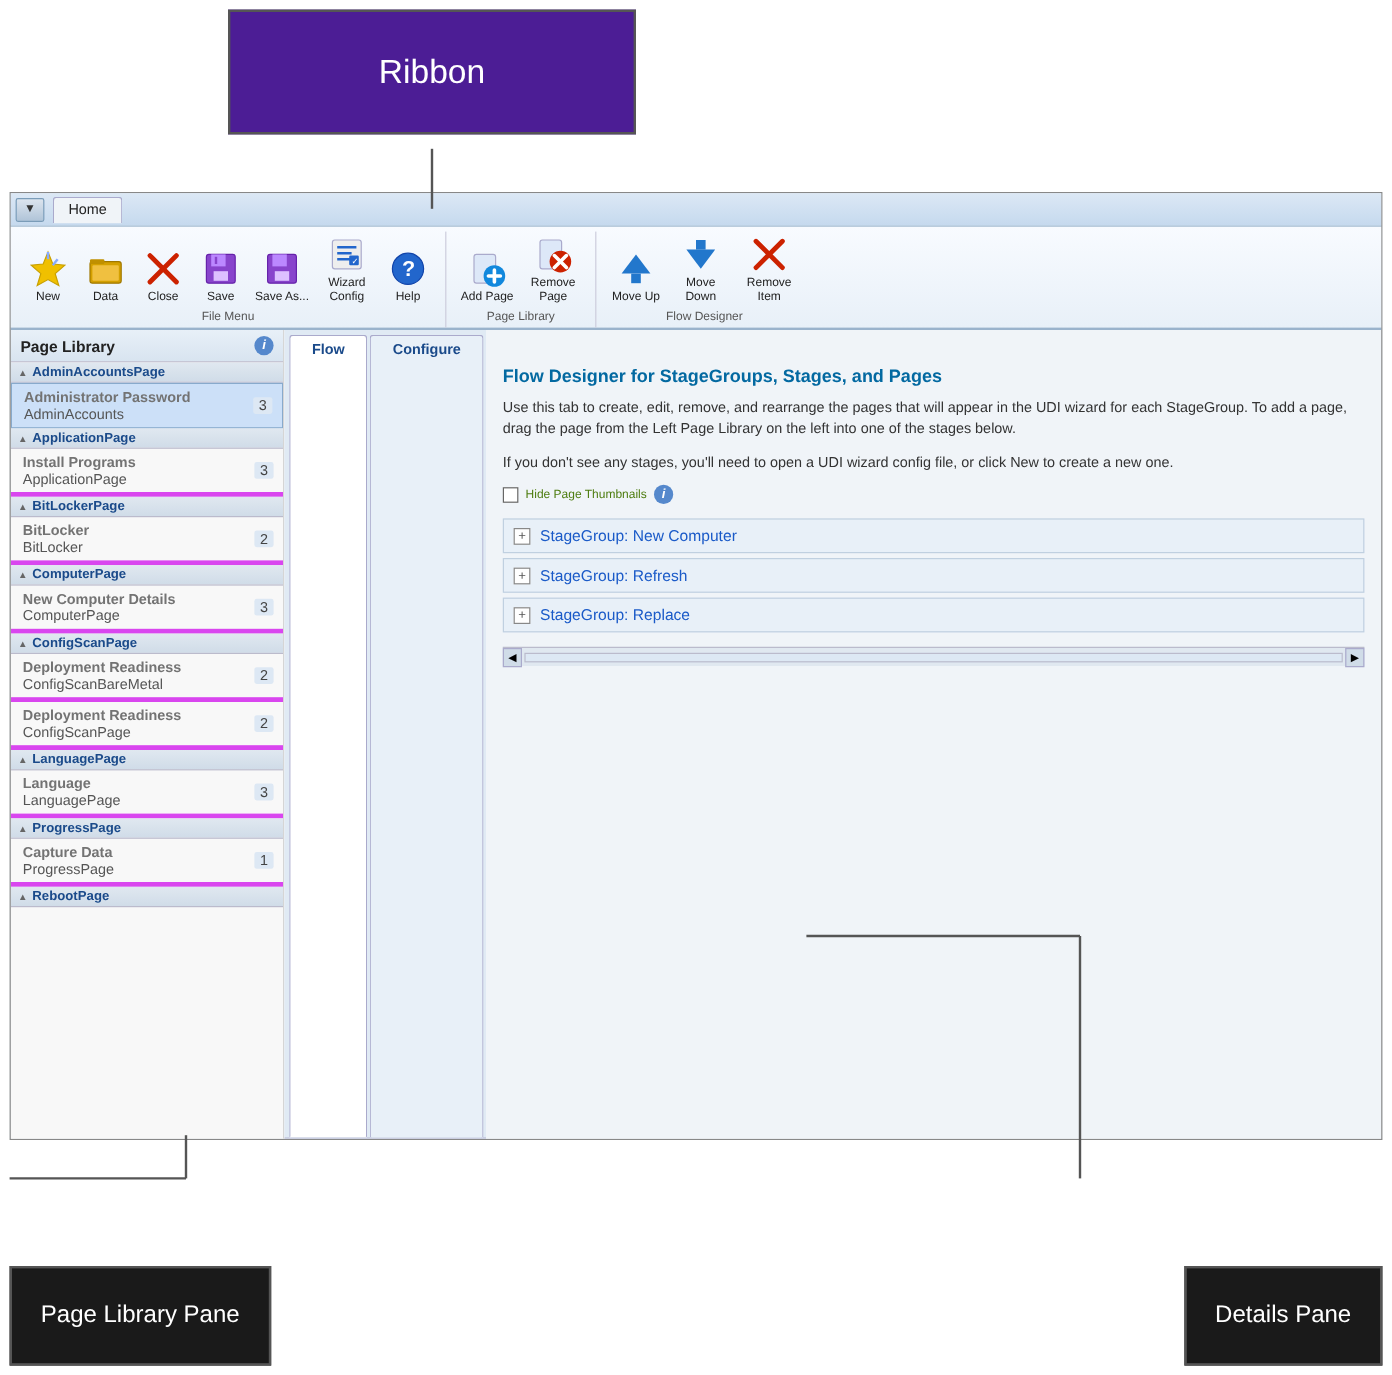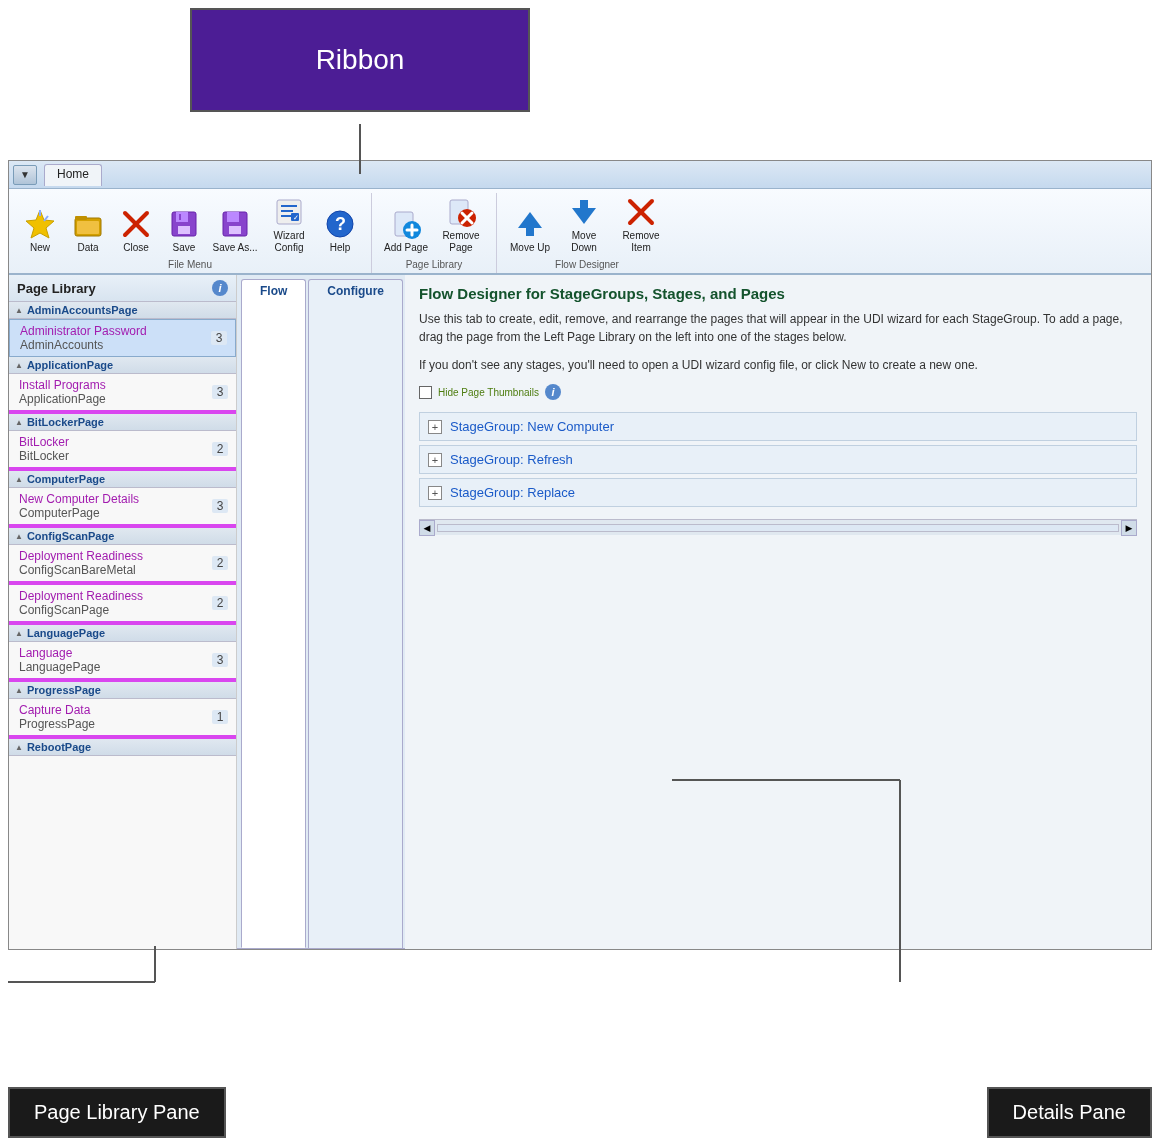--- a/index.html
+++ b/index.html
@@ -221,22 +221,22 @@
       justify-content: space-between;
       cursor: pointer;
     }
     .page-item.selected {
       background: #cce0f8;
       border: 1px solid #88aacc;
     }
     .page-item-info { flex: 1; }
     .page-item-name {
       font-size: 12px;
-      font-weight: 400;
-      color: #a21caf;
+      font-weight: 700;
+      color: #737373;
     }
     .page-item-subname {
       font-size: 12px;
       color: #555;
     }
     .page-item-count {
       font-size: 12px;
       color: #444;
       background: #dde8f4;
       border-radius: 2px;
@@ -282,22 +282,23 @@
     
     .details-content {
       padding: 10px 14px;
       flex: 1;
       overflow-y: auto;
     }
 
     .flow-designer-title {
       font-size: 15px;
       font-weight: 700;
-      color: #14532d;
+      color: #0369a1;
       margin-bottom: 8px;
+      margin-top: 20px;
     }
 
     .flow-description {
       font-size: 12px;
       color: #333;
       line-height: 1.5;
       margin-bottom: 10px;
     }
 
     .hide-thumbnails-row {
@@ -370,21 +371,21 @@
       background: #dde8f4;
       border: 1px solid #bbc;
       margin: 0 2px;
     }
     .annotation-box {
       background: #1a1a1a;
       border: 2px solid #555;
       color: #fff;
       font-size: 20px;
       font-weight: 400;
-      padding: 12px 24px;
+      padding: 28px 24px;
       display: flex;
       align-items: center;
       justify-content: center;
     }
   </style>
 </head>
 <body>
 
 <div class="ribbon-label-box">
   <span>Ribbon</span>

